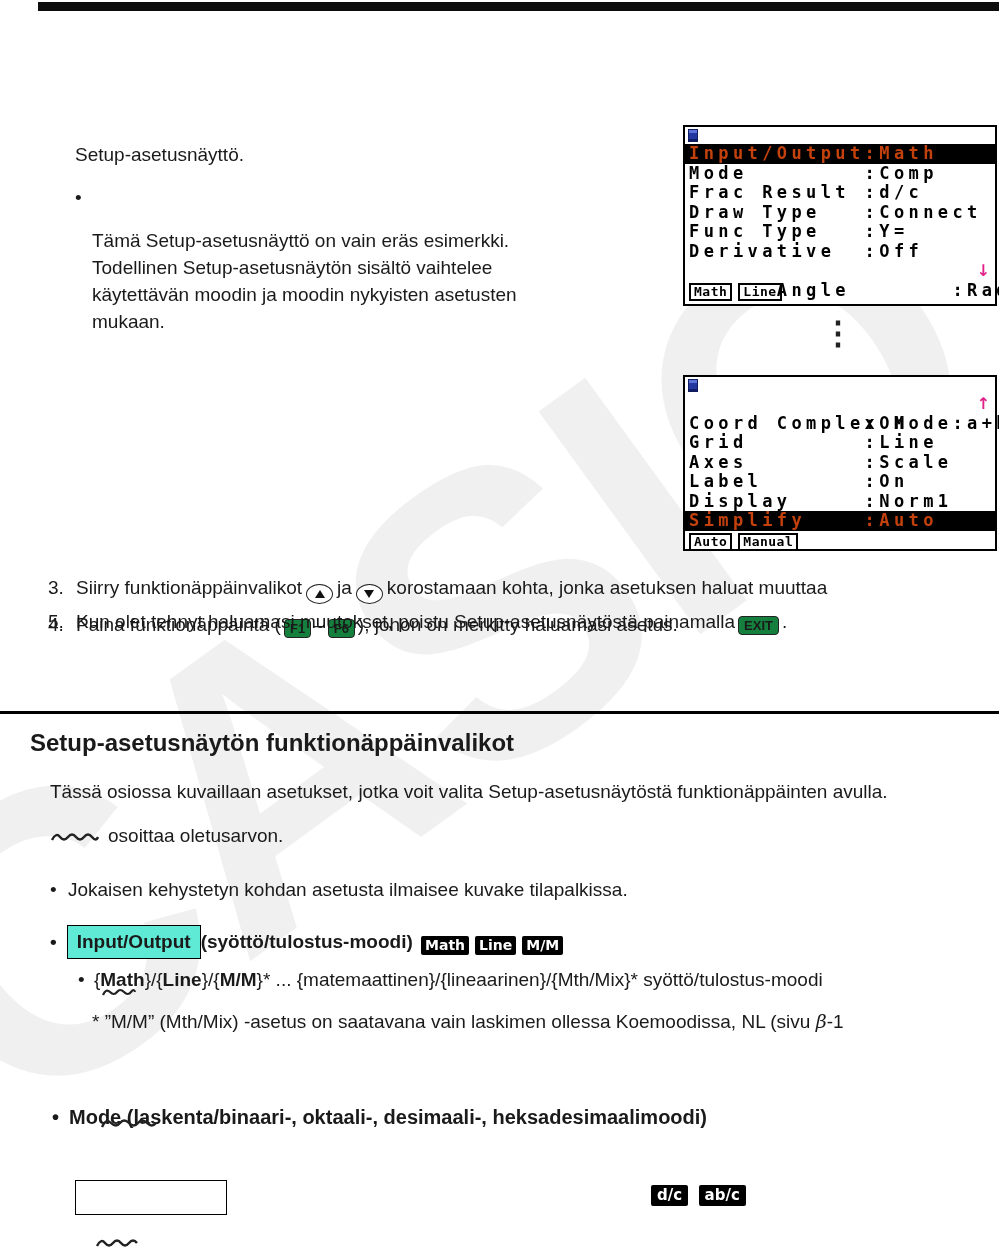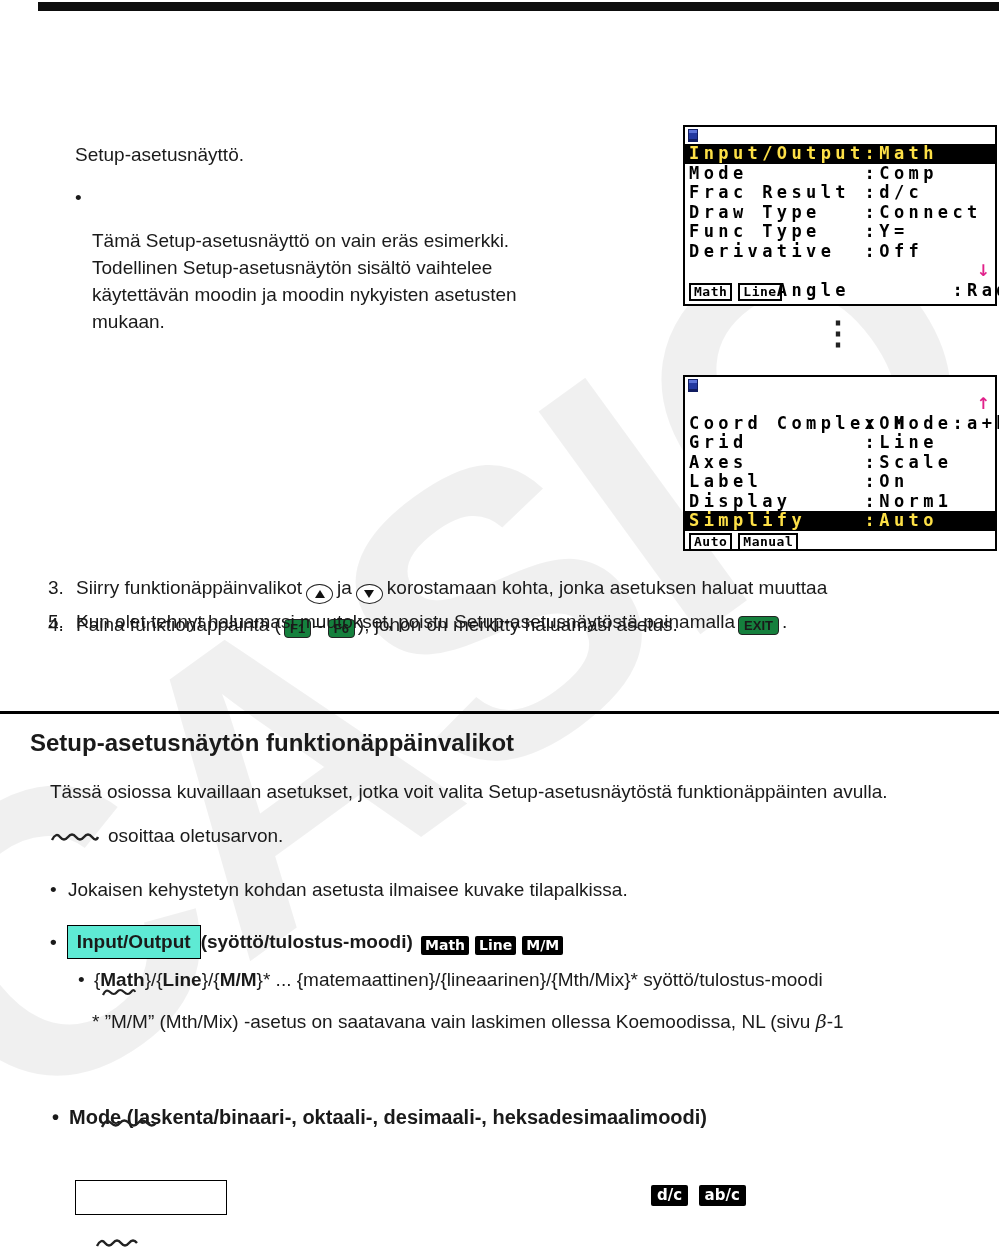--- a/index.html
+++ b/index.html
@@ -33,21 +33,21 @@
   .doc-icon {
     width:10px; height:13px; background:#2238a0;
     box-shadow: inset 0 3px 0 #5a72d8, inset 0 -2px 0 #101c60;
     border:1px solid #101c60;
   }
   .calc-row {
     position:relative; font-size:17px; letter-spacing:4.4px;
     line-height:19.5px; height:19.5px; white-space:pre; padding-left:4px;
     color:#000;
   }
-  .calc-row.hl { background:#000; color:#fde047; }
+  .calc-row.hl { background:#000; color:#c2410c; }
   .calc-arrow {
     position:absolute; right:5px; top:0; letter-spacing:0;
     font-size:16px; color:#e0218a; font-family:"DejaVu Sans", sans-serif;
   }
   .calc-fkeys { display:flex; gap:6px; padding:2px 0 0 4px; }
   .calc-fkey {
     border:2px solid #000; font-size:13px; line-height:14px; padding:0 3px;
     letter-spacing:0.5px; background:#fff; color:#000;
   }
 

